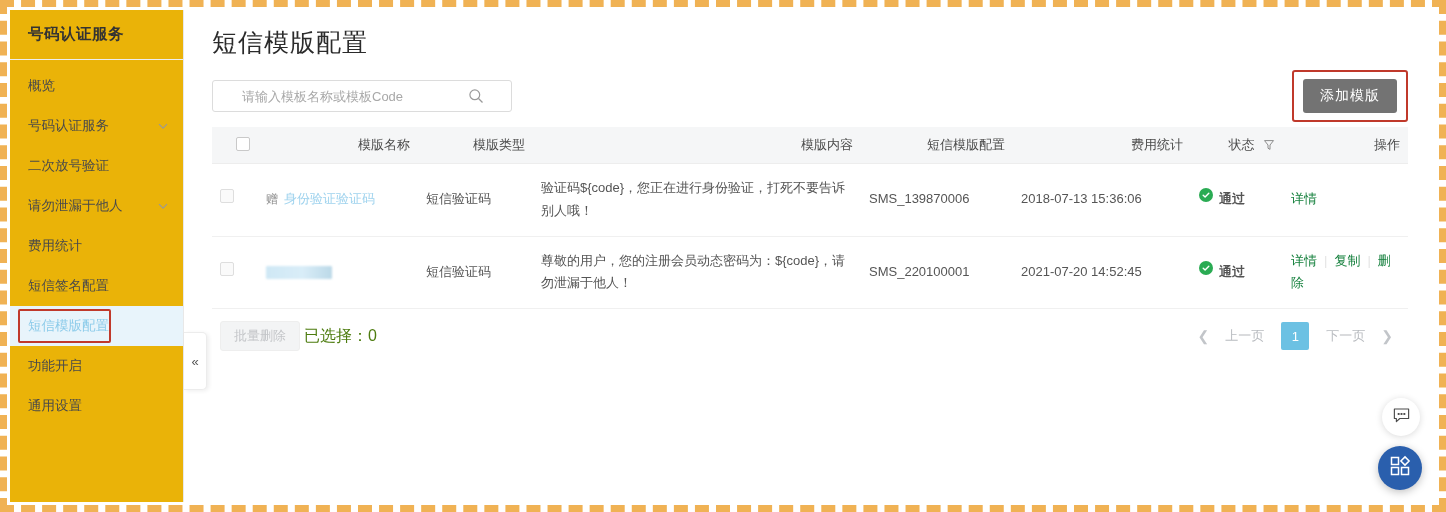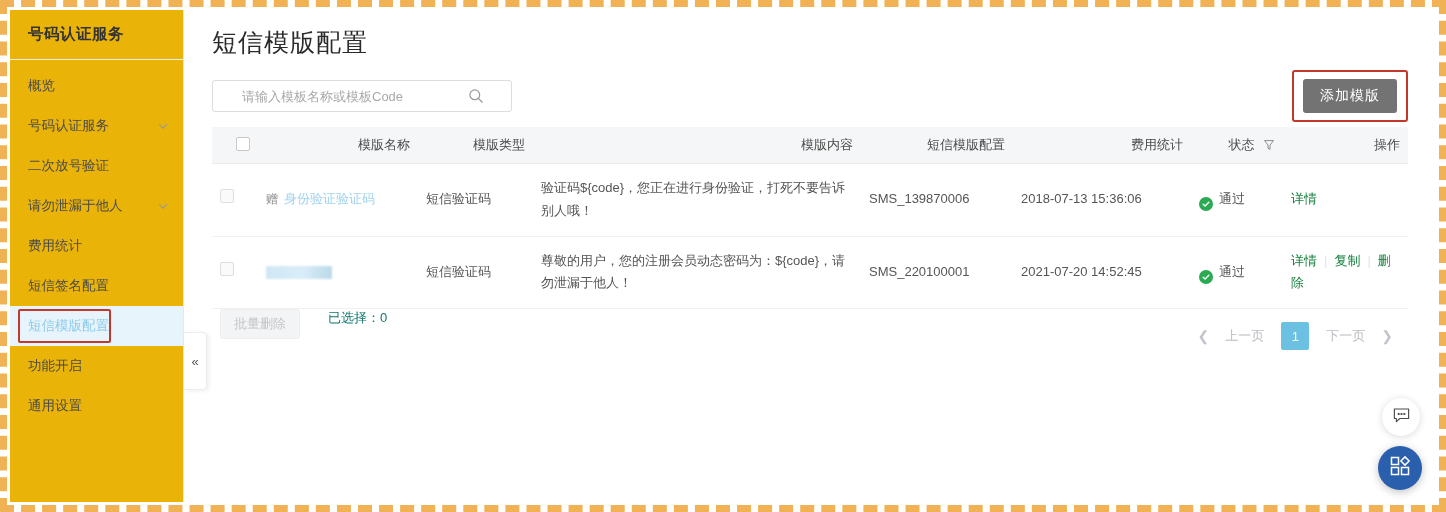--- a/index.html
+++ b/index.html
@@ -263,59 +263,60 @@
     filter: blur(1.1px);
     vertical-align: middle;
   }
   .filter-icon {
     display: inline-block;
     margin-left: 5px;
     color: #8c8c8c;
     cursor: pointer;
     vertical-align: -2px;
   }
-  .status-cell { display: flex; align-items: flex-end; gap: 6px; }
+  .status-cell { display: flex; align-items: flex-start; gap: 6px; font-weight: bold; }
   .check-circle {
     width: 14px; height: 14px;
     border-radius: 50%;
     background: #2aab53;
     display: inline-flex;
     align-items: center;
     justify-content: center;
     flex: 0 0 14px;
   }
   .check-circle svg { display: block; }
   .op-link {
     color: #15803d;
     cursor: pointer;
   }
   .op-sep { color: #e4e4e4; margin: 0 7px; }
 
   
   .table-footer {
     display: flex;
+    align-items: center;
     height: 54px;
     padding: 0 8px;
     box-sizing: border-box;
   }
   .bulk-del {
     background: #f3f4f5;
     color: #c3c5c8;
     border: 1px solid #eeeeee;
     border-radius: 3px;
     font-size: 13px;
     height: 30px;
     padding: 0 13px;
     cursor: default;
     font-family: "Liberation Sans", "DejaVu Sans", sans-serif;
   }
   .selected-count {
-    font-size: 13px;
-    color: #0f766e;
-    margin-left: 28px;
+    font-size: 16px;
+    color: #4d7c0f;
+    margin-left: 4px;
   }
   .pager { margin-left: auto; display: flex; align-items: center; gap: 2px; }
   .pager .pg {
     font-size: 13px;
     color: #b9bcc0;
     padding: 0 7px;
     height: 28px;
     display: flex;
     align-items: center;
     cursor: pointer;

